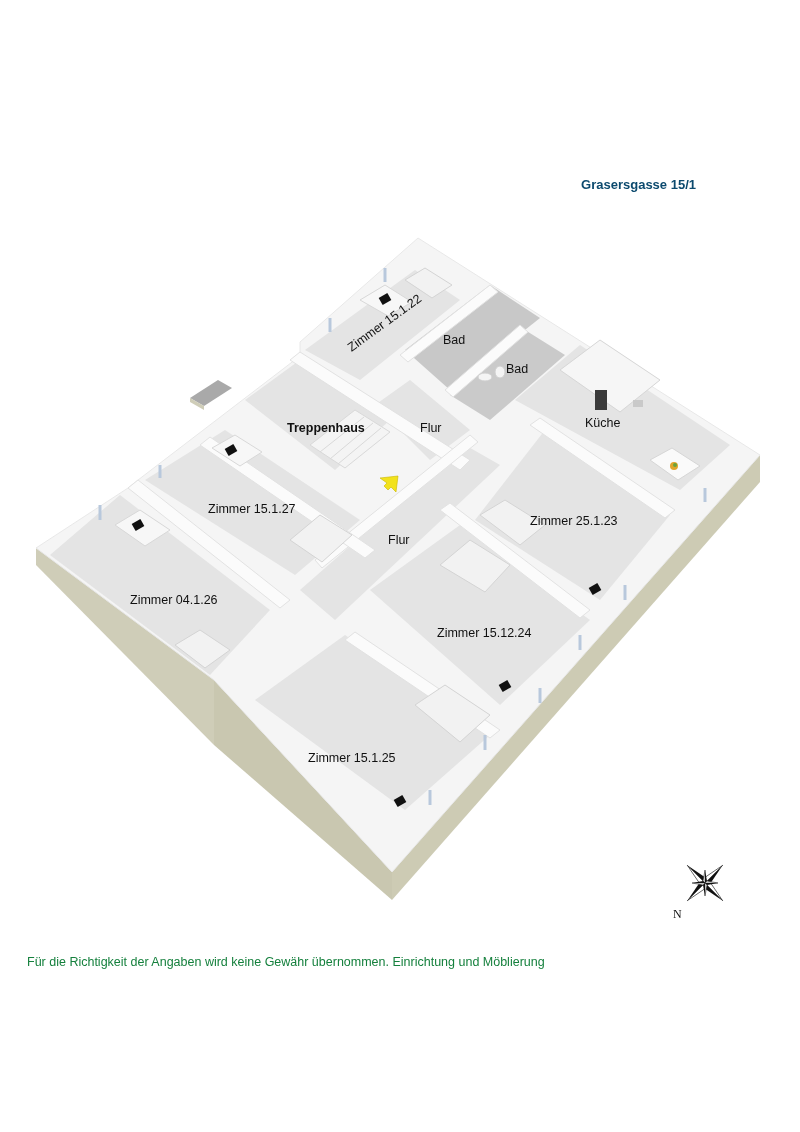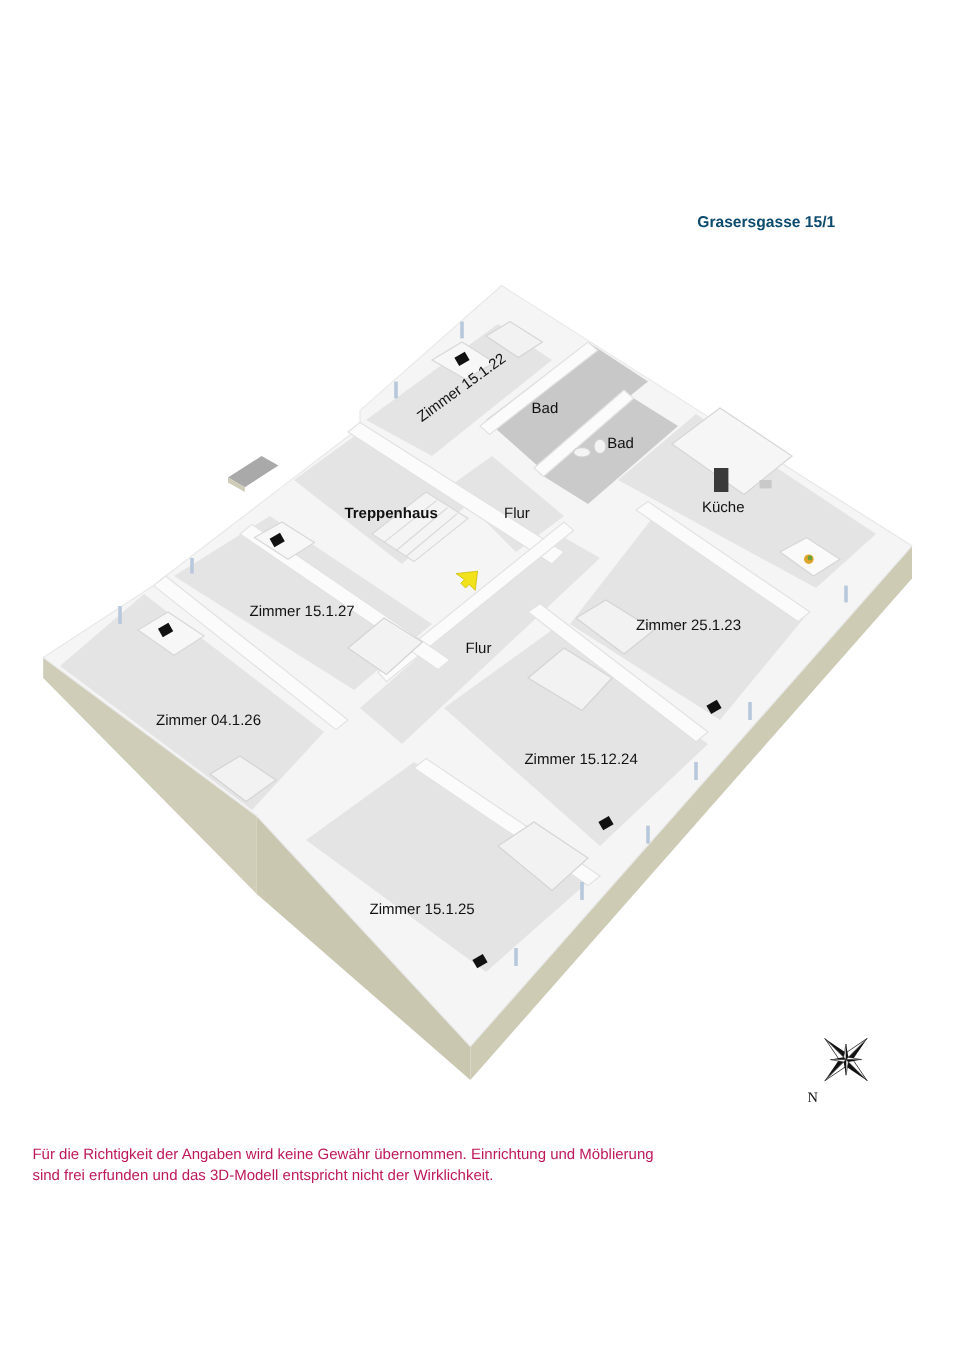--- a/index.html
+++ b/index.html
@@ -1,20 +1,20 @@
 <!DOCTYPE html>
 <html><head>
   <meta charset="utf-8">
   <style>
     html, body { margin:0; padding:0; background:#ffffff; }
     body { width:800px; height:1132px; position:relative; overflow:hidden; font-family:"Liberation Sans", sans-serif; }
     .title { position:absolute; left:0; top:177px; width:696px; text-align:right; font-size:13px; font-weight:bold; color:#0c4a6e; }
     .plan { position:absolute; left:0; top:0; width:800px; height:1132px; }
     .room-label { position:absolute; font-size:12.5px; color:#111; white-space:nowrap; }
-    .disclaimer { position:absolute; left:27px; top:954px; width:600px; font-size:12.5px; line-height:17px; color:#be185d; }
+    .disclaimer { position:absolute; left:27px; top:954px; width:600px; font-size:12.5px; line-height:17px; color:#15803d; }
     .compass { position:absolute; left:680px; top:858px; width:50px; height:50px; }
     .north { position:absolute; left:673px; top:907px; font-family:"Liberation Serif", serif; font-size:12px; color:#111; }
   </style>
 </head>
 <body>
 
 <div class="title">Grasersgasse 15/1</div>
 
 <svg class="plan" viewBox="0 0 800 1132" xmlns="http://www.w3.org/2000/svg">
 
@@ -164,14 +164,13 @@
     <polygon points="25,38 23,27 25,25" fill="#111"></polygon>
     <polygon points="25,38 27,27 25,25" fill="#fff" stroke="#111" stroke-width="0.5"></polygon>
     <polygon points="12,25 23,23 25,25" fill="#111"></polygon>
     <polygon points="12,25 23,27 25,25" fill="#fff" stroke="#111" stroke-width="0.5"></polygon>
   </g>
 </svg>
 <div class="north">N</div>
 
 <div class="disclaimer">
   <div>Für die Richtigkeit der Angaben wird keine Gewähr übernommen. Einrichtung und Möblierung</div>
-  <div>sind frei erfunden und das 3D-Modell entspricht nicht der Wirklichkeit.</div>
 </div>
 
 </body></html>

